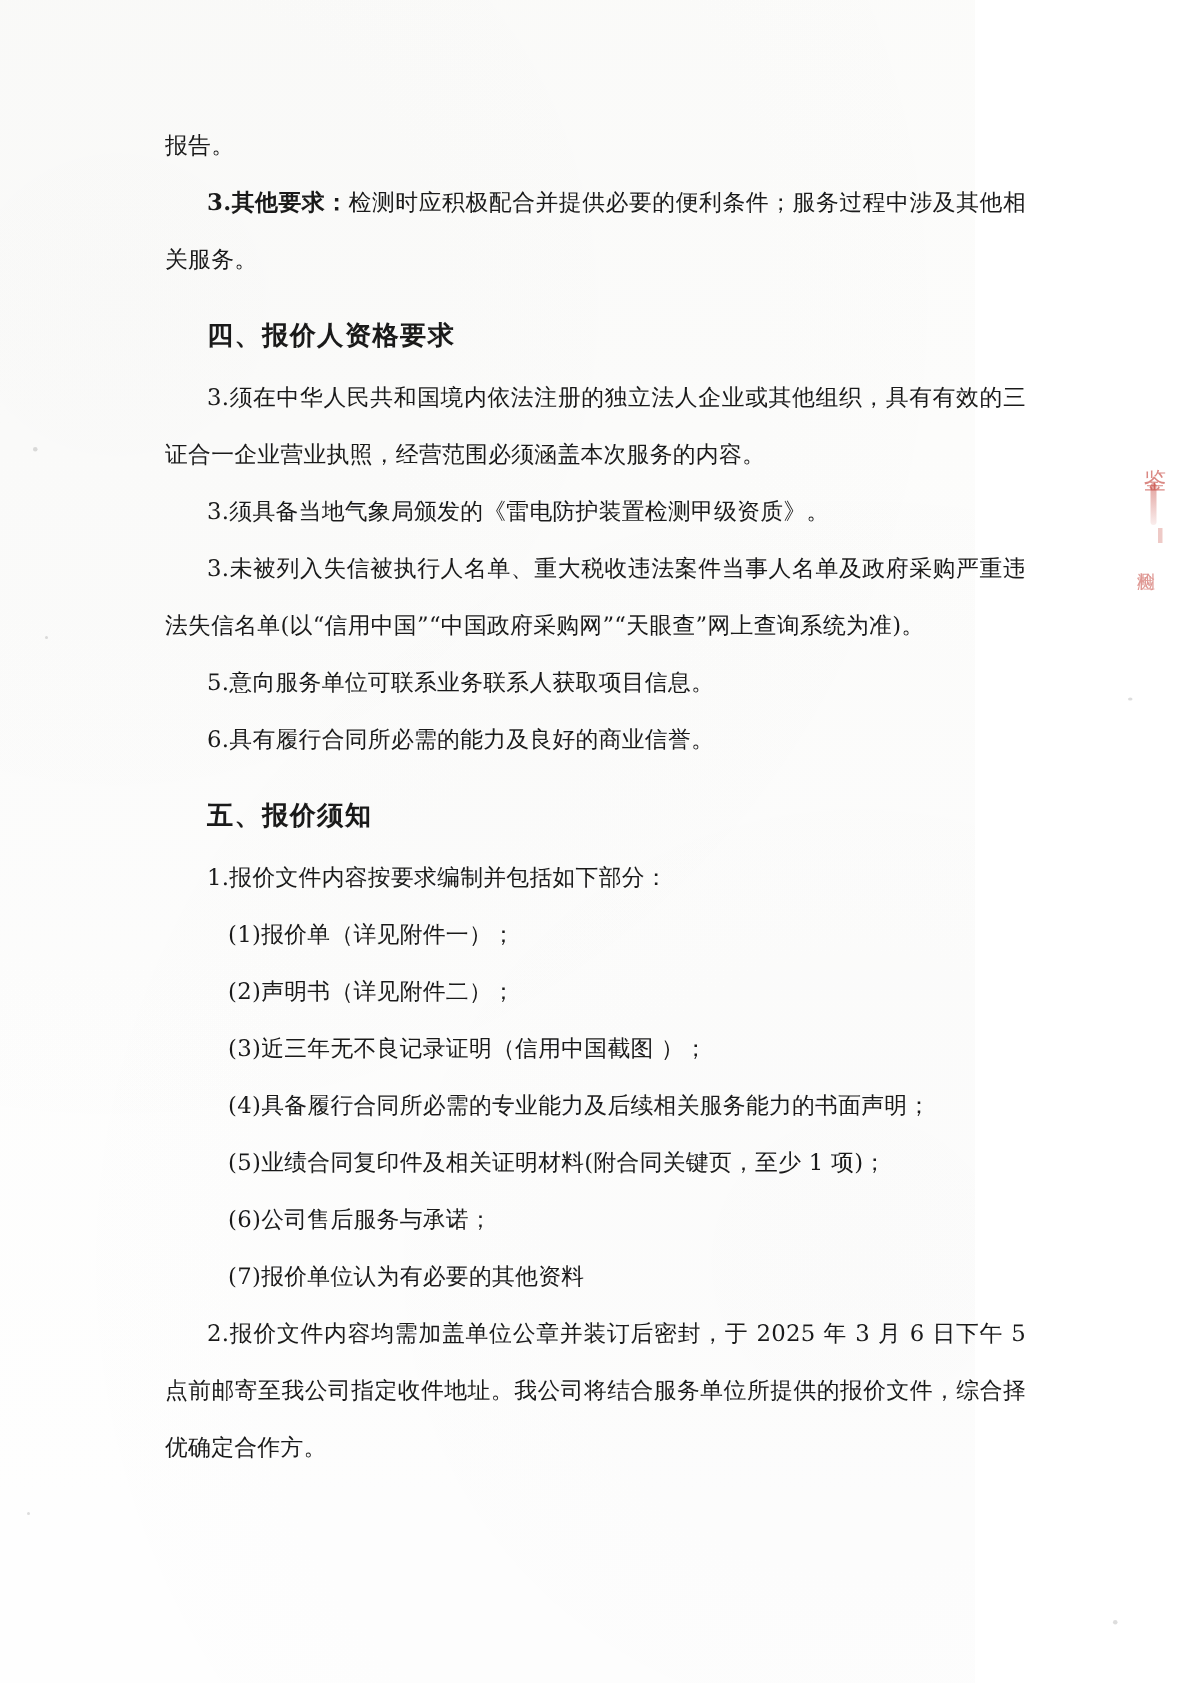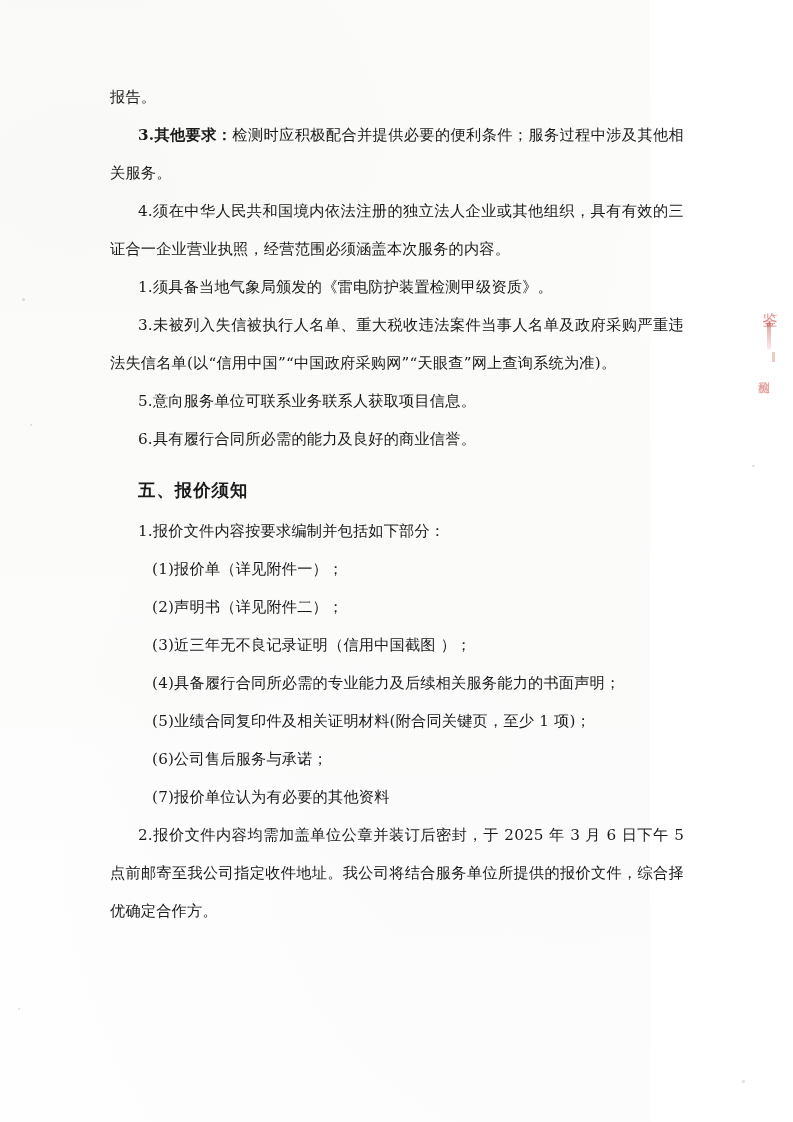--- a/index.html
+++ b/index.html
@@ -110,23 +110,24 @@
 
 <div class="page">
   <div class="scan-tint"></div>
 
   <div class="content">
 
     <p class="p-noindent">报告。</p>
 
     <p class="p-indent"><span class="bold">3.其他要求：</span><span>检测时应积极配合并提供必要的便利条件；服务过程中涉及其他相关服务。</span></p>
 
+    <h2 class="section">四、报价人资格要求</h2>
 
-    <p class="p-indent">4.须在中华人民共和国境内依法注册的独立法人企业或其他组织，具有有效的三证合一企业营业执照，经营范围必须涵盖本次服务的内容。</p>
-    <p class="p-indent">1.须具备当地气象局颁发的《雷电防护装置检测甲级资质》。</p>
+    <p class="p-indent">3.须在中华人民共和国境内依法注册的独立法人企业或其他组织，具有有效的三证合一企业营业执照，经营范围必须涵盖本次服务的内容。</p>
+    <p class="p-indent">3.须具备当地气象局颁发的《雷电防护装置检测甲级资质》。</p>
     <p class="p-indent">3.未被列入失信被执行人名单、重大税收违法案件当事人名单及政府采购严重违法失信名单(以“信用中国”“中国政府采购网”“天眼查”网上查询系统为准)。</p>
     <p class="p-indent">5.意向服务单位可联系业务联系人获取项目信息。</p>
     <p class="p-indent">6.具有履行合同所必需的能力及良好的商业信誉。</p>
 
     <h2 class="section">五、报价须知</h2>
 
     <p class="p-indent">1.报价文件内容按要求编制并包括如下部分：</p>
 
     <p class="p-indent2">(1)报价单（详见附件一）；</p>
     <p class="p-indent2">(2)声明书（详见附件二）；</p>

